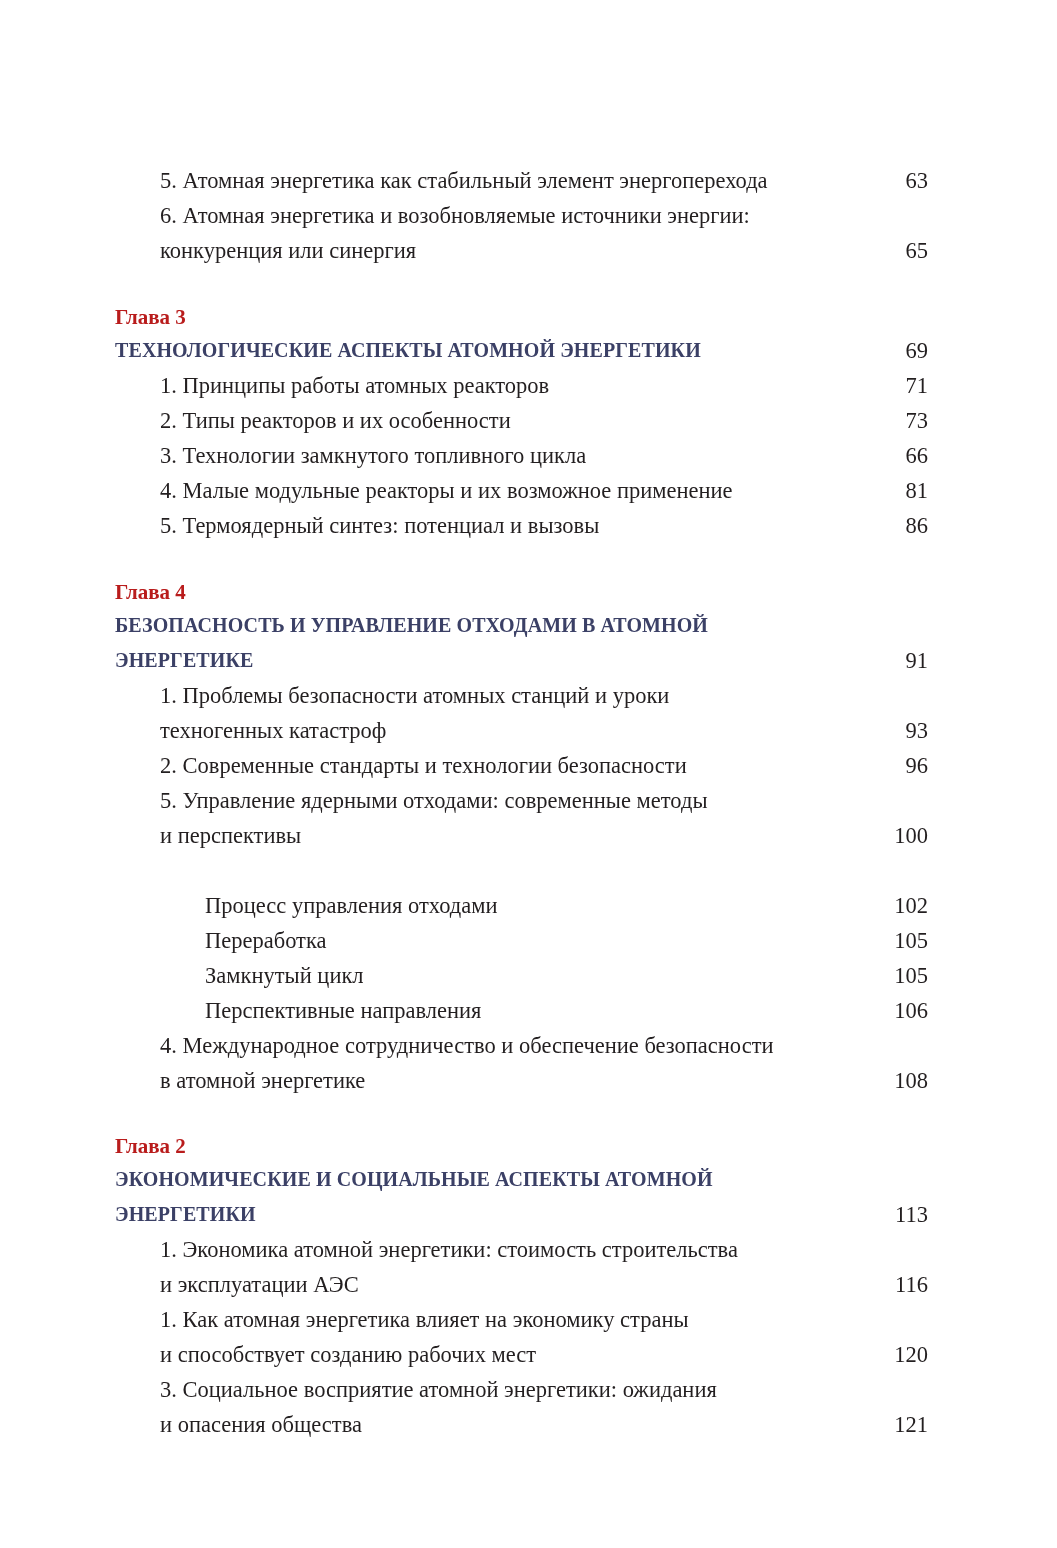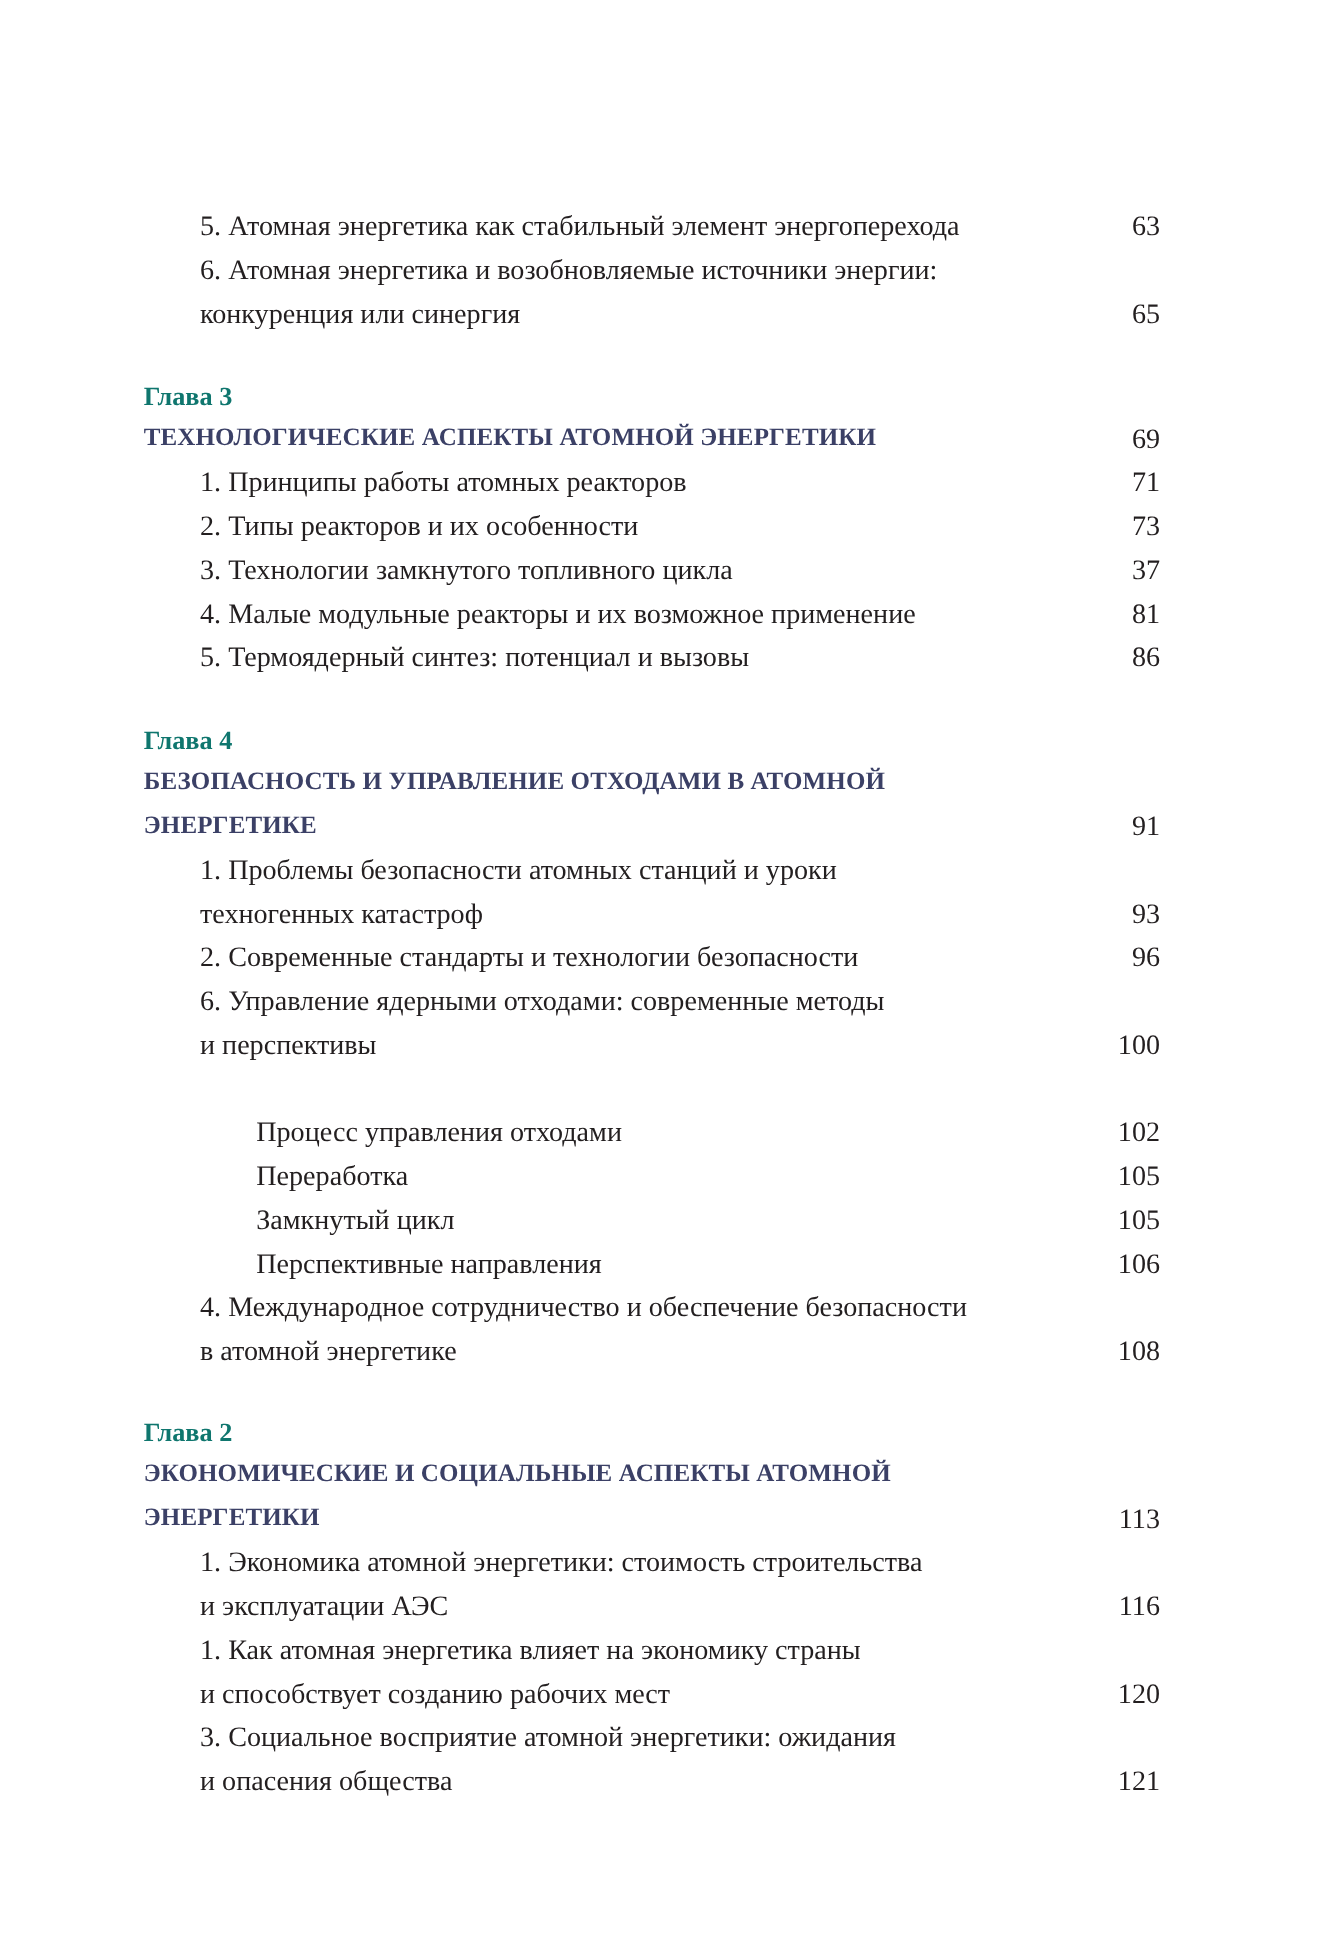--- a/index.html
+++ b/index.html
@@ -42,21 +42,21 @@
       text-align: right;
     }
     .indent1 .txt { left: 45px; }
     .indent2 .txt { left: 90px; }
     .chapter-label {
       position: absolute;
       left: 115px;
       font-size: 21px;
       line-height: 30px;
       font-weight: bold;
-      color: #0f766e;
+      color: #b91c1c;
     }
     .chapter-title .txt {
       left: 0;
       font-weight: bold;
       color: #3b4066;
       font-size: 20px;
       letter-spacing: 0.1px;
     }
   </style>
 </head>
@@ -84,21 +84,21 @@
   <div class="line indent1" style="top:368px">
     <span class="txt">1. Принципы работы атомных реакторов</span>
     <span class="pg">71</span>
   </div>
   <div class="line indent1" style="top:403px">
     <span class="txt">2. Типы реакторов и их особенности</span>
     <span class="pg">73</span>
   </div>
   <div class="line indent1" style="top:438px">
     <span class="txt">3. Технологии замкнутого топливного цикла</span>
-    <span class="pg">37</span>
+    <span class="pg">66</span>
   </div>
   <div class="line indent1" style="top:473px">
     <span class="txt">4. Малые модульные реакторы и их возможное применение</span>
     <span class="pg">81</span>
   </div>
   <div class="line indent1" style="top:508px">
     <span class="txt">5. Термоядерный синтез: потенциал и вызовы</span>
     <span class="pg">86</span>
   </div>
 
@@ -115,21 +115,21 @@
   </div>
   <div class="line indent1" style="top:713px">
     <span class="txt">техногенных катастроф</span>
     <span class="pg">93</span>
   </div>
   <div class="line indent1" style="top:748px">
     <span class="txt">2. Современные стандарты и технологии безопасности</span>
     <span class="pg">96</span>
   </div>
   <div class="line indent1" style="top:783px">
-    <span class="txt">6. Управление ядерными отходами: современные методы</span>
+    <span class="txt">5. Управление ядерными отходами: современные методы</span>
   </div>
   <div class="line indent1" style="top:818px">
     <span class="txt">и перспективы</span>
     <span class="pg">100</span>
   </div>
   <div class="line indent2" style="top:888px">
     <span class="txt">Процесс управления отходами</span>
     <span class="pg">102</span>
   </div>
   <div class="line indent2" style="top:923px">

